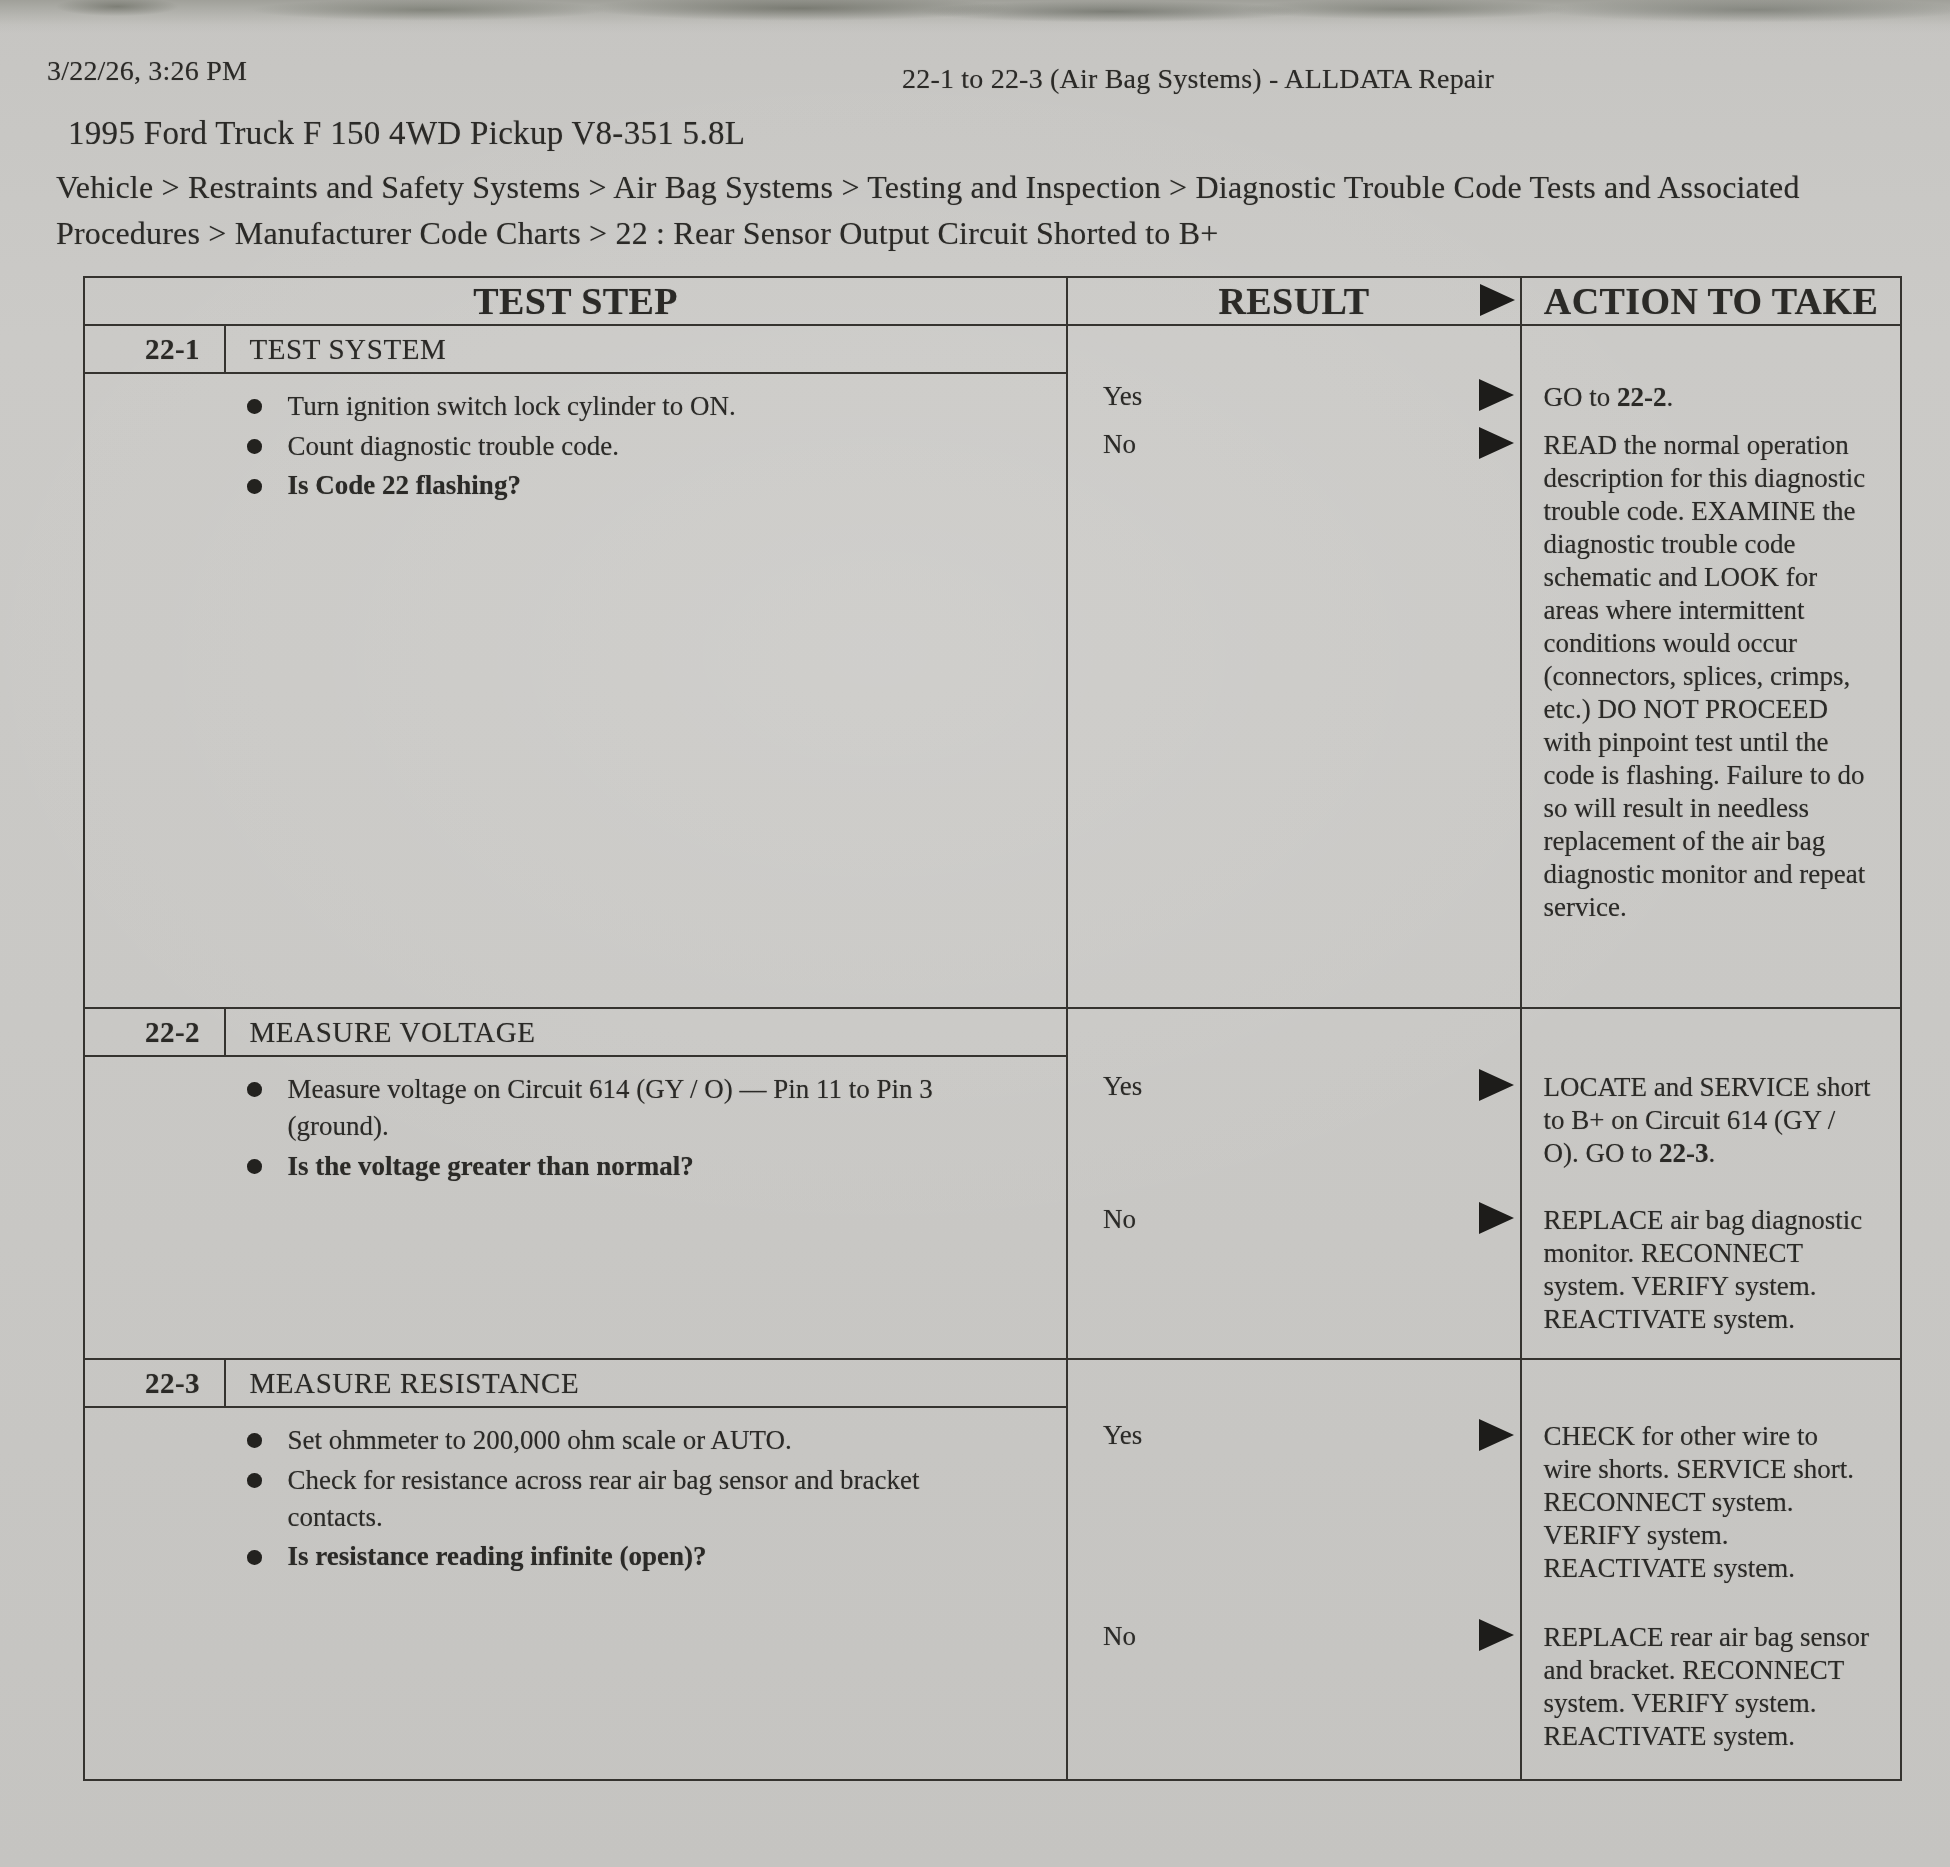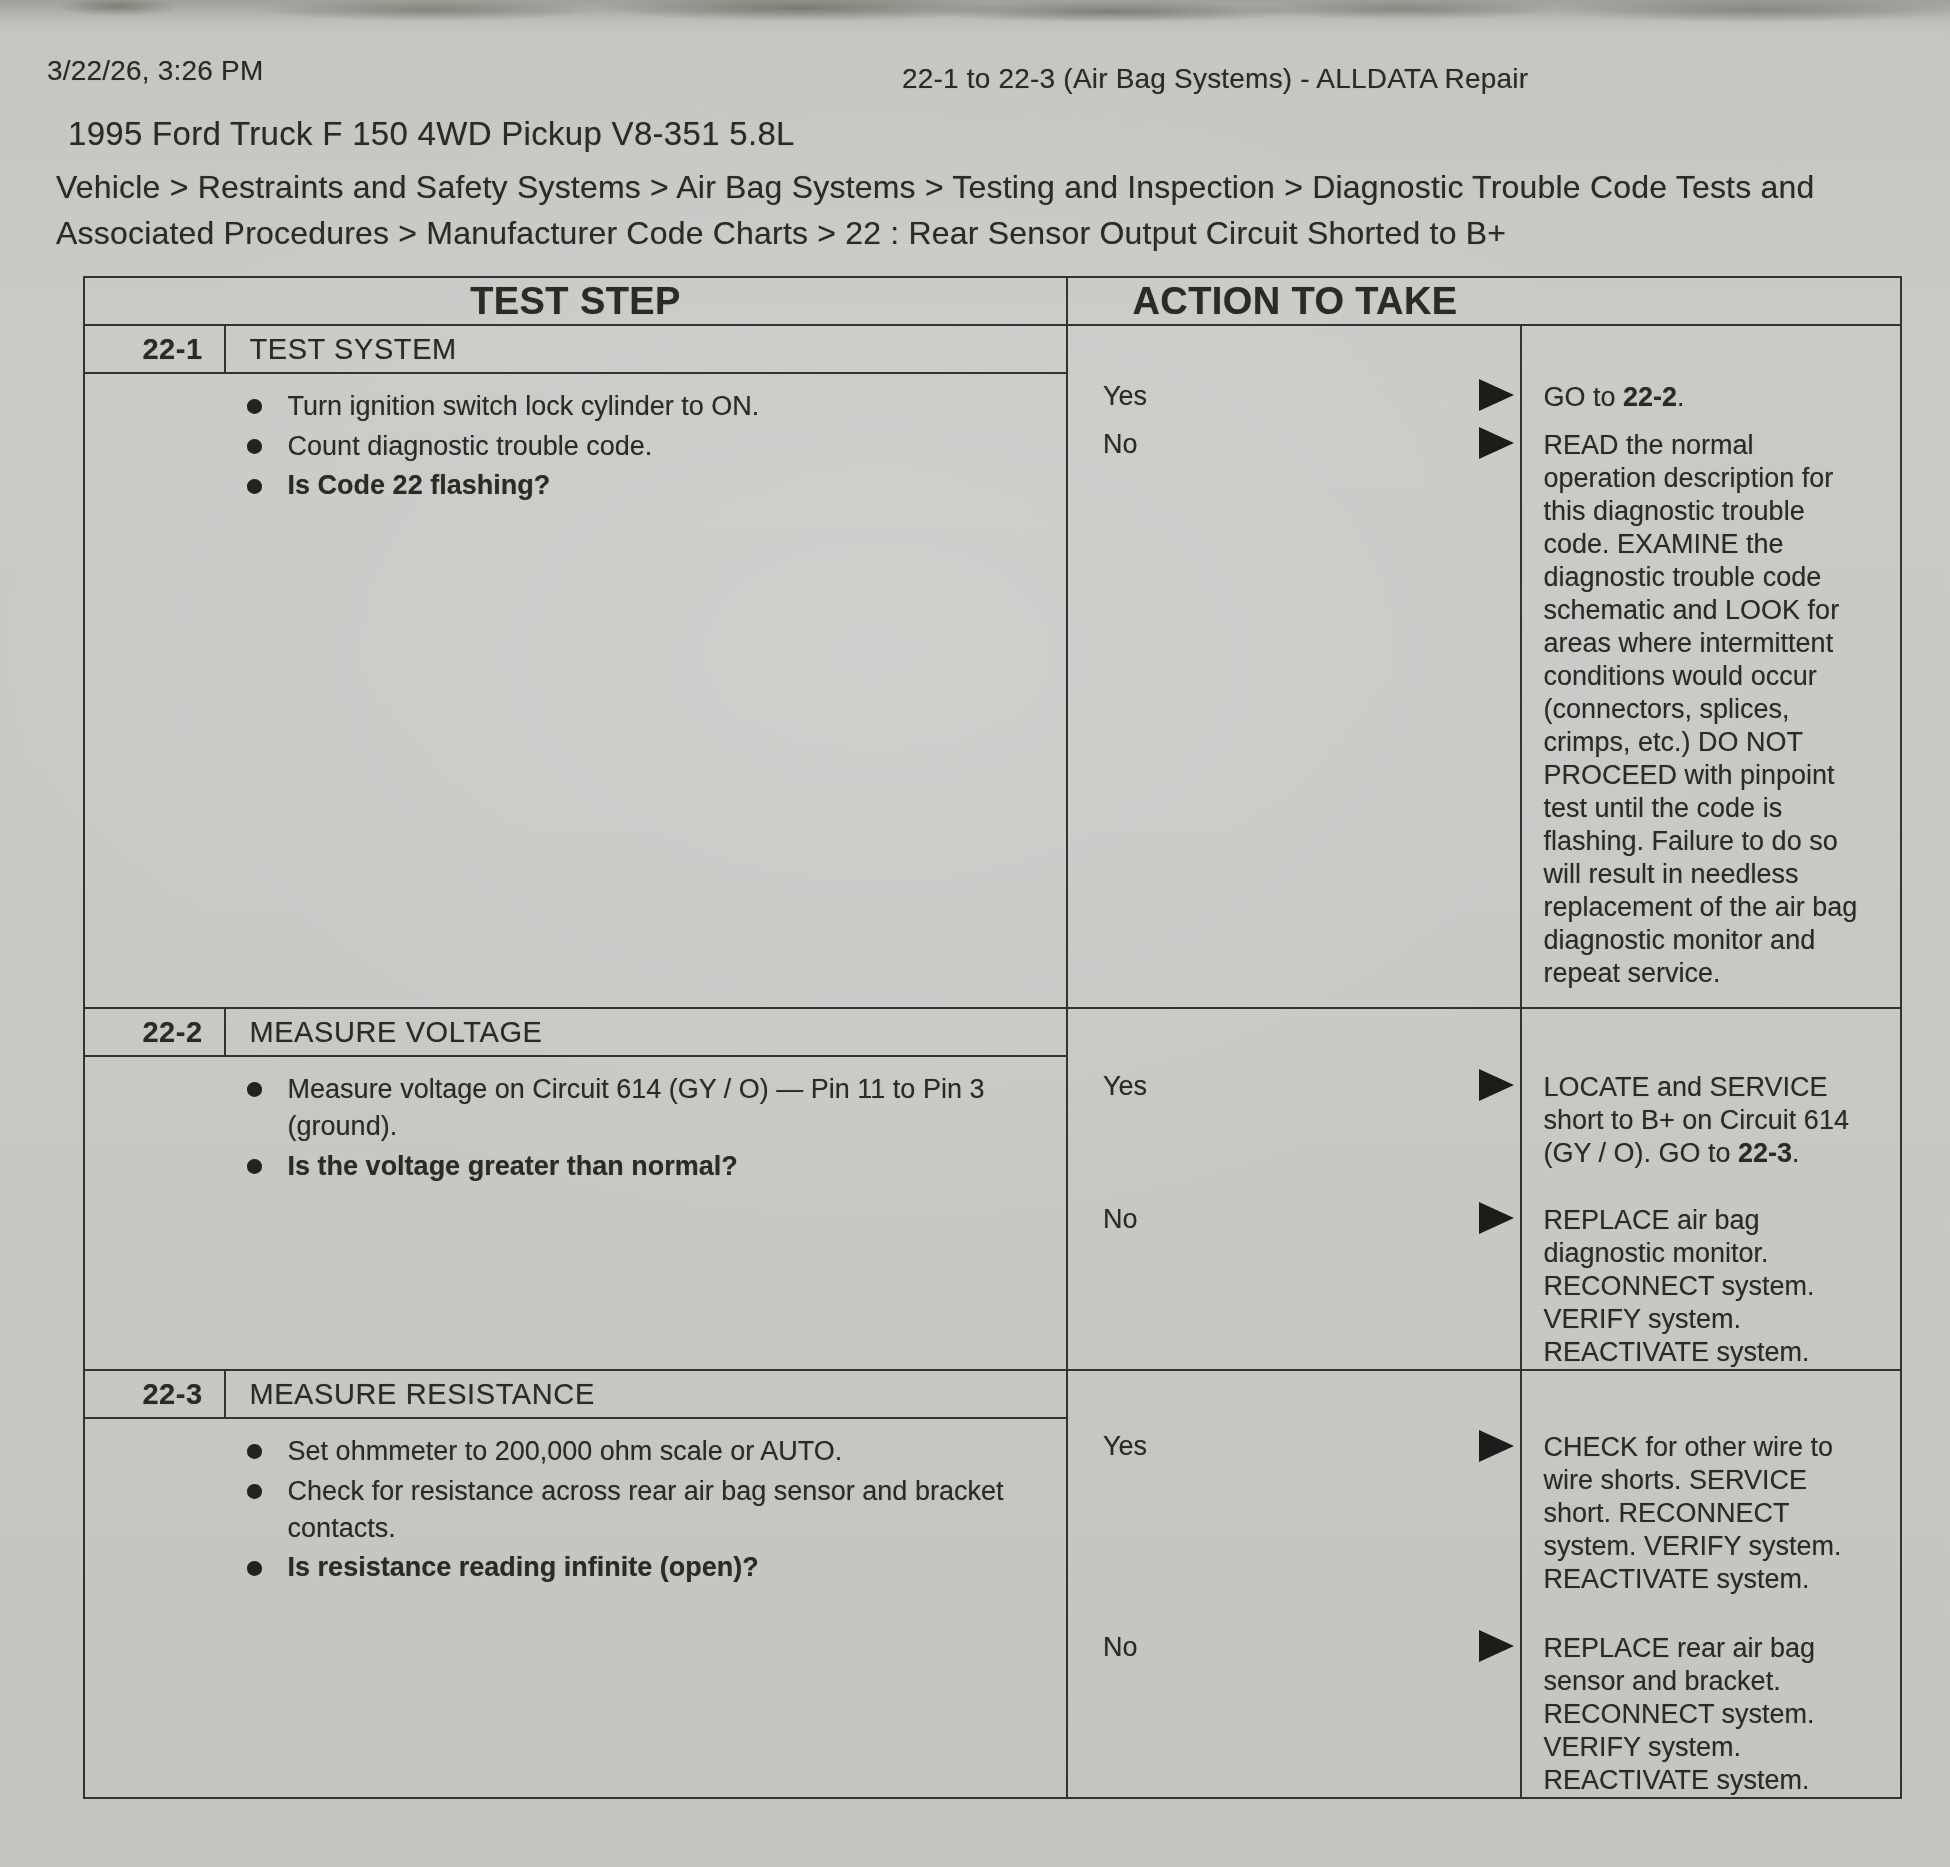--- a/index.html
+++ b/index.html
@@ -3,21 +3,21 @@
 <meta charset="utf-8">
 <style>
   html,body{margin:0;padding:0;background:#9a9a98;}
   .page{
     position:relative;
     width:1950px;height:1868px;
     margin:0 auto;
     background:
       radial-gradient(ellipse 1365px 878px at 45% 35%, rgba(255,255,255,.10), rgba(255,255,255,0) 70%),
       linear-gradient(180deg,#c6c5c2 0%, #cbcac7 18%, #c9c8c5 55%, #c5c4c1 100%);
-    font-family:Liberation Sans, sans-serif;
+    font-family:Liberation Serif, serif;
     color:#2b2a27;
     overflow:hidden;
   }
   
   .scan-edge{
     position:absolute;left:0;top:0;width:1950px;height:33px;
     background:
       radial-gradient(ellipse 88px 13.7px at 6% 20%, rgba(90,92,82,.55), rgba(90,92,82,0) 70%),
       radial-gradient(ellipse 254px 15.6px at 22% 30%, rgba(96,99,88,.55), rgba(96,99,88,0) 70%),
       radial-gradient(ellipse 293px 17.6px at 41% 25%, rgba(88,90,80,.60), rgba(88,90,80,0) 72%),
@@ -105,20 +105,24 @@
     <div class="doc-header soft">22-1 to 22-3 (Air Bag Systems) - ALLDATA Repair</div>
   </div>
 
   <div class="vehicle-title soft">1995 Ford Truck F 150 4WD Pickup V8-351 5.8L</div>
   <div class="breadcrumb soft">Vehicle &gt; Restraints and Safety Systems &gt; Air Bag Systems &gt; Testing and Inspection &gt; Diagnostic Trouble Code Tests and Associated Procedures &gt; Manufacturer Code Charts &gt; 22 : Rear Sensor Output Circuit Shorted to B+</div>
 
   <div class="dtc-table soft">
 
     <div class="t-head">
       <div class="th th-test">TEST STEP</div>
+      <div class="th th-result">
+        <span>RESULT</span>
+        <span class="arr"></span>
+      </div>
       <div class="th">ACTION TO TAKE</div>
     </div>
 
     <div class="sec">
       <div class="ts-col">
         <div class="sec-head">
           <div class="sec-num">22-1</div>
           <div class="sec-title">TEST SYSTEM</div>
         </div>
         <div class="bullets">

